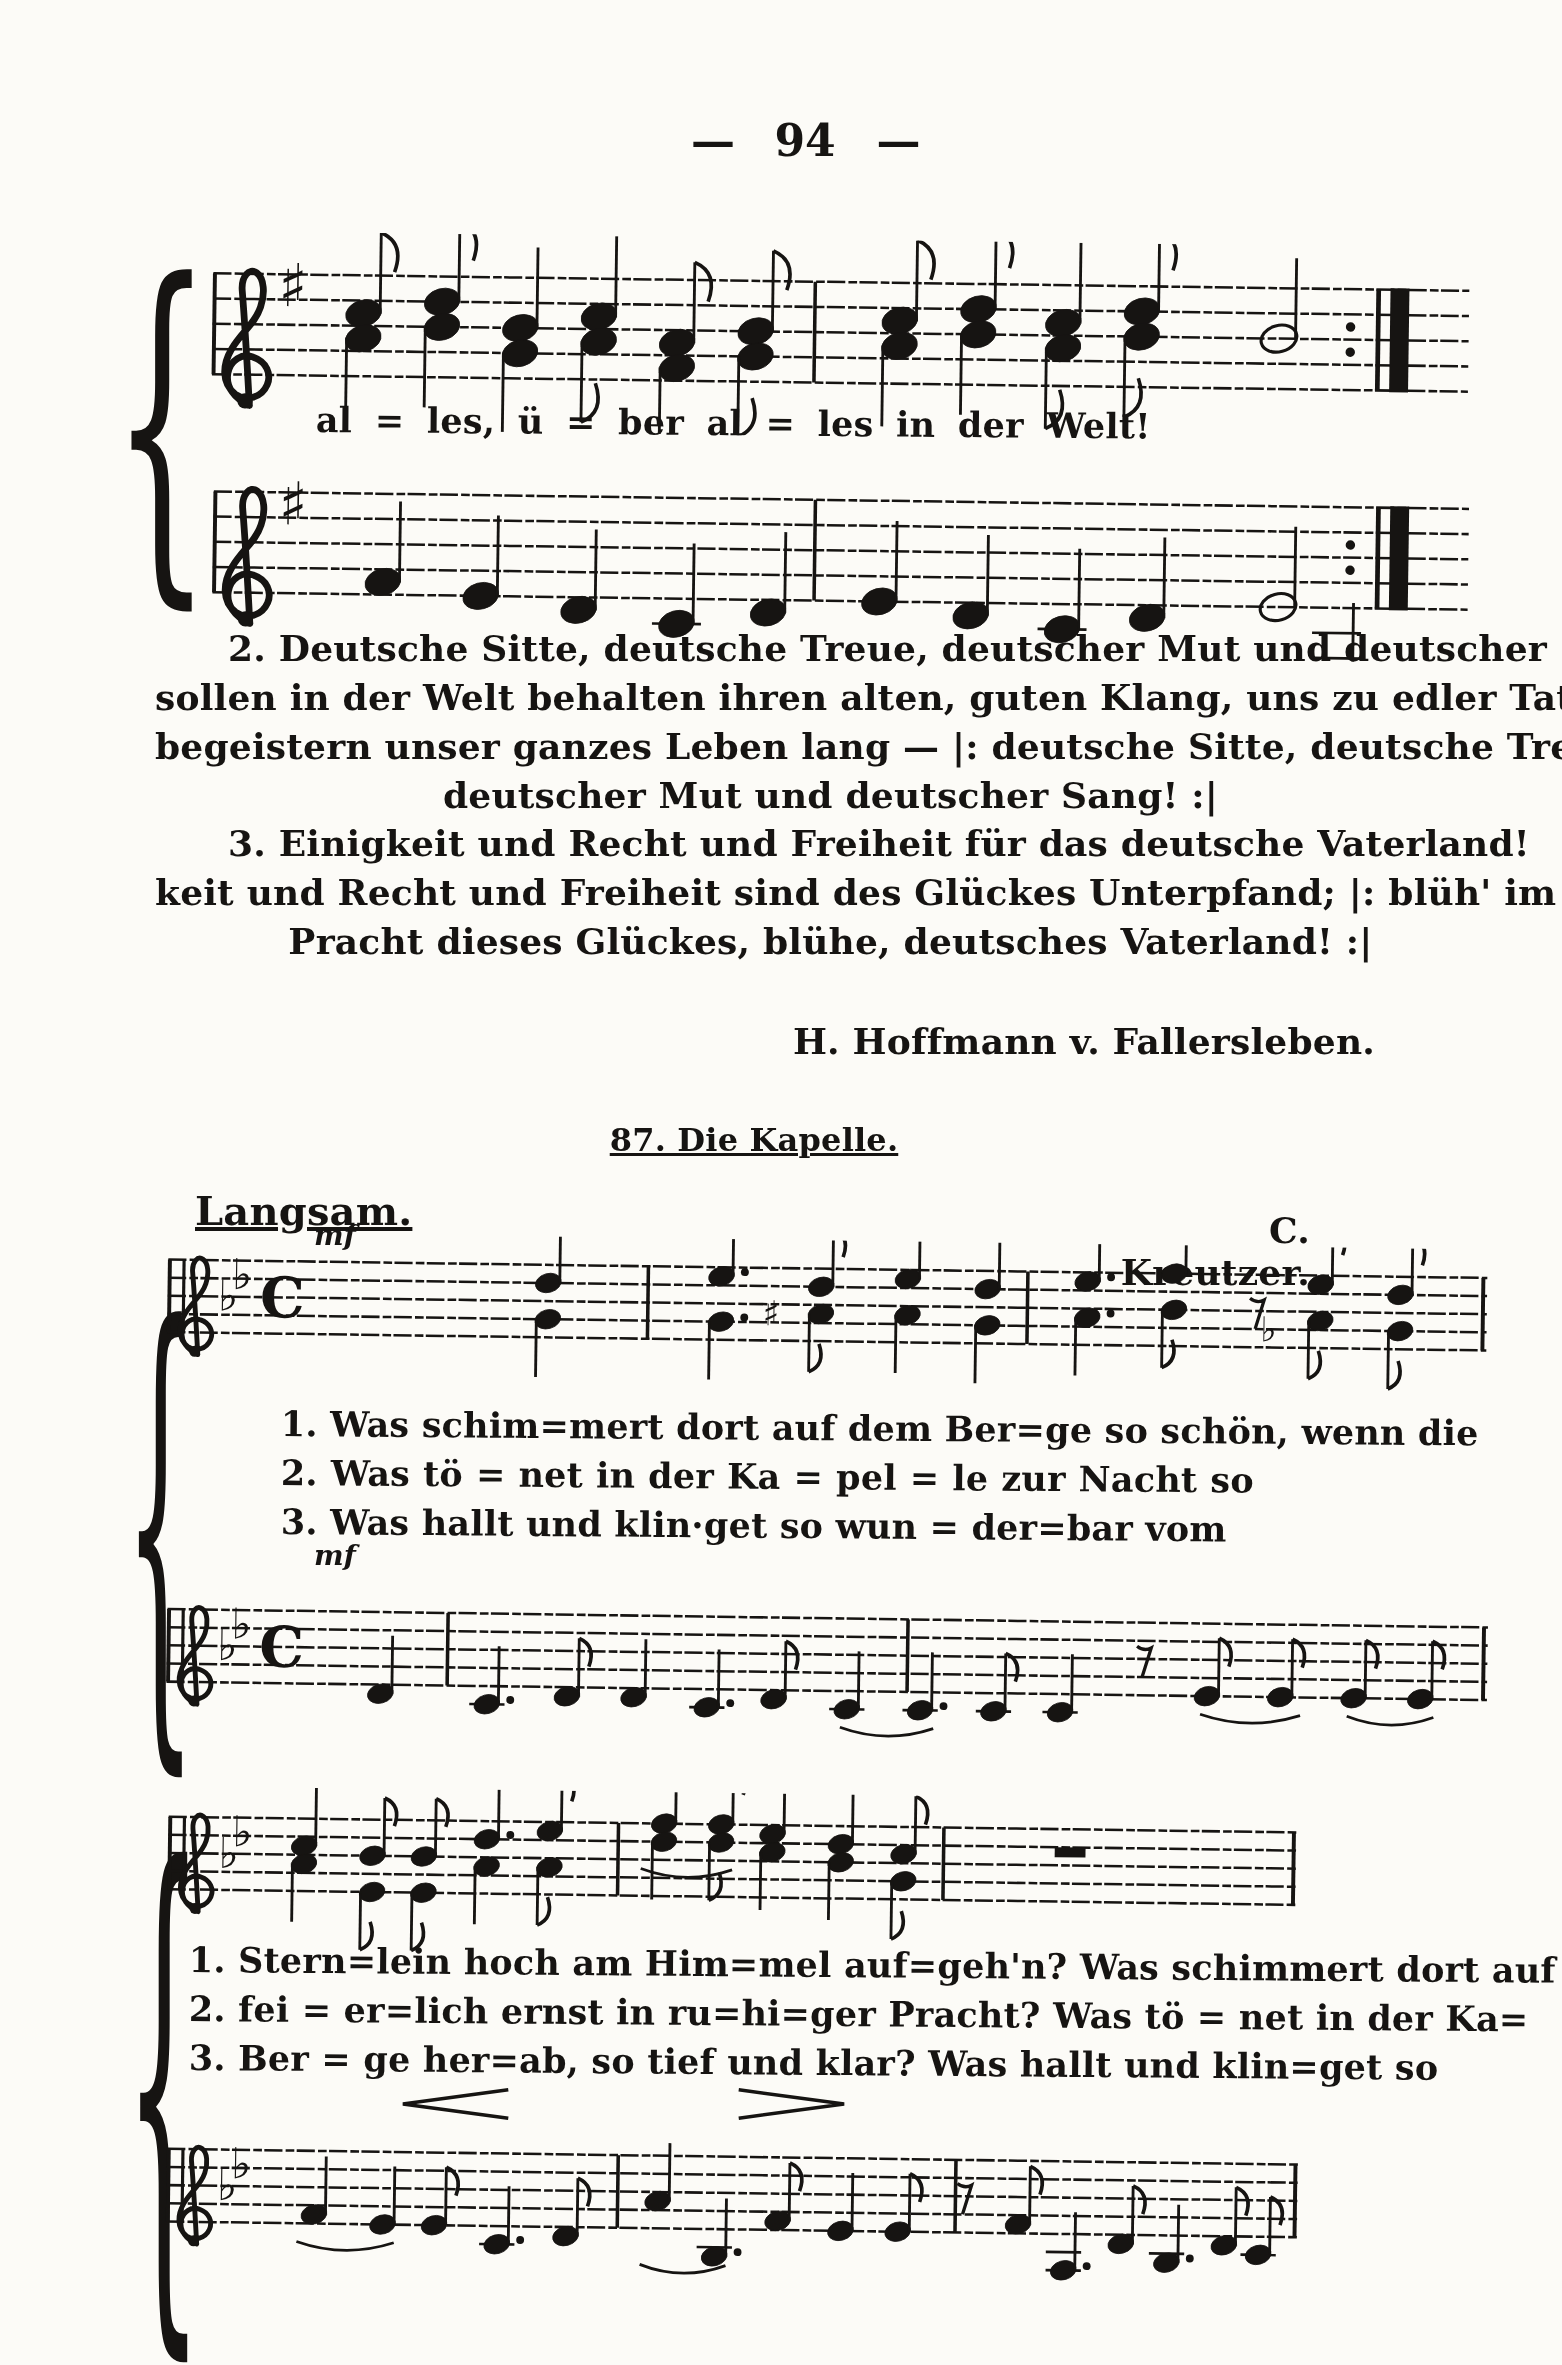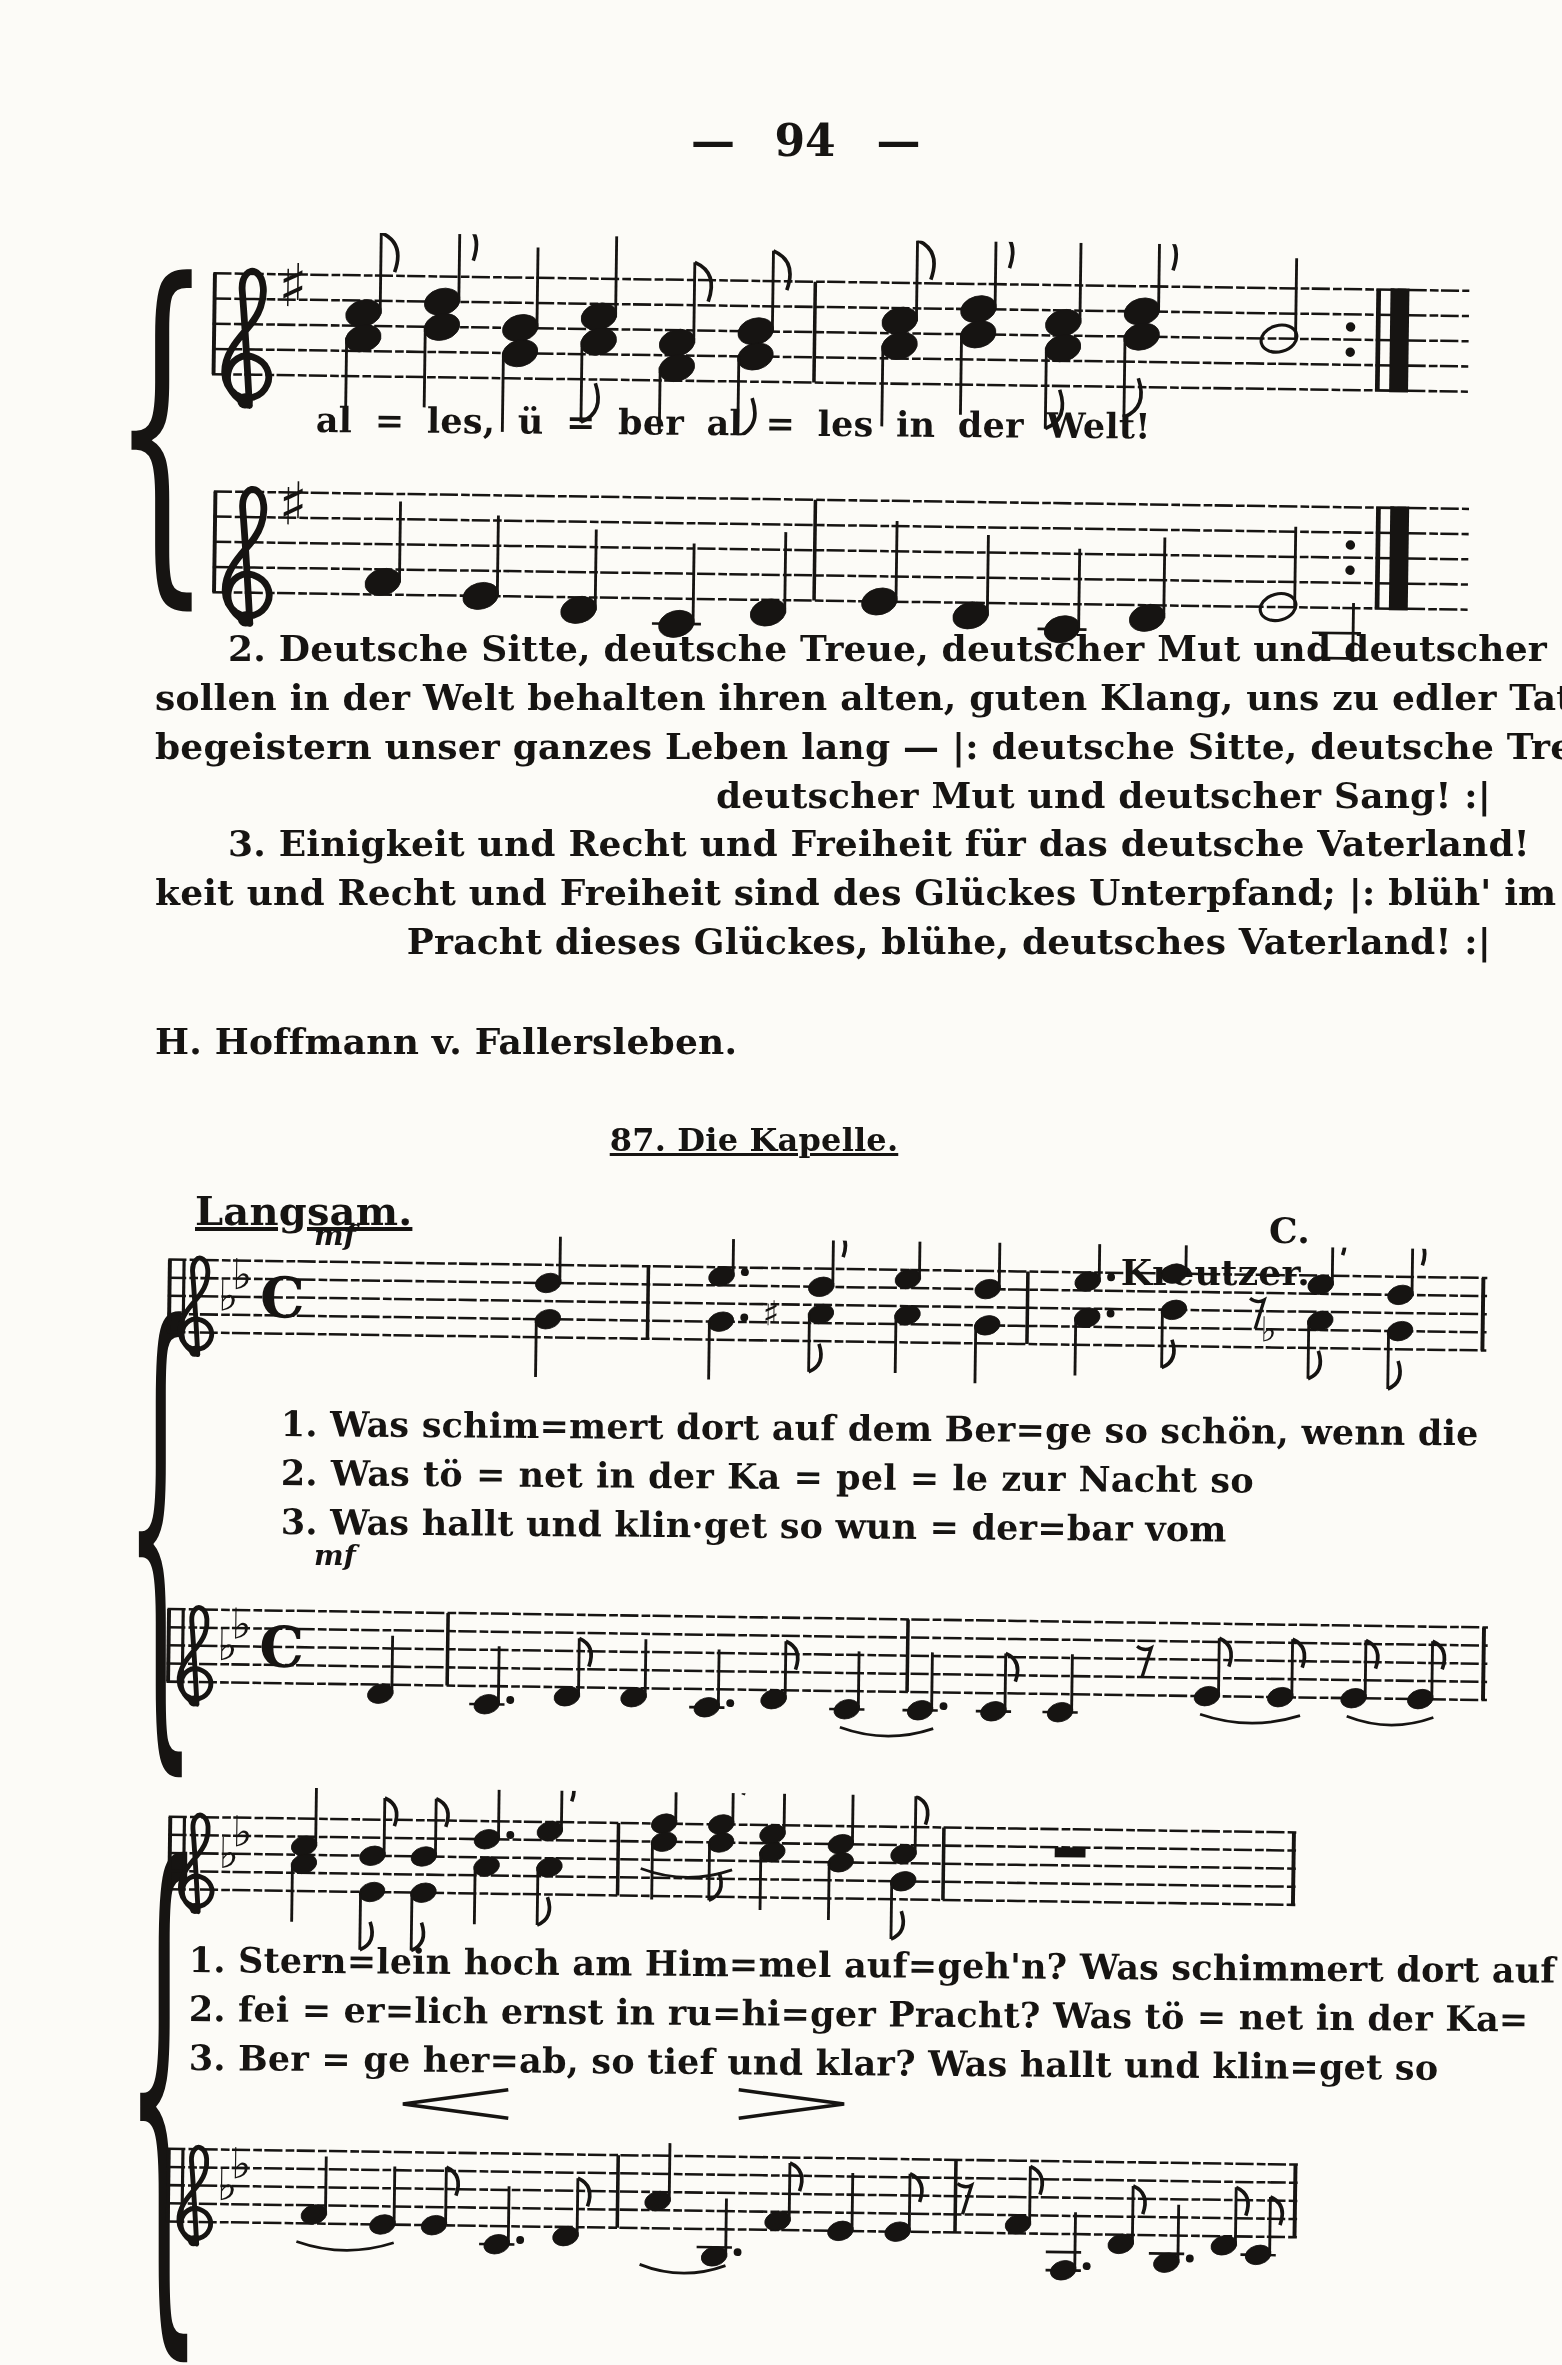--- a/index.html
+++ b/index.html
@@ -8,23 +8,23 @@
         font-family:"DejaVu Serif", serif;}
   .abs{position:absolute;}
   
   .pghead{top:115px;left:0;right:0;display:flex;justify-content:center;align-items:center;gap:41px;
           padding-left:47px;font-size:44px;font-weight:700;}
   .pghead .dash{letter-spacing:-1.6px;font-weight:700;}
   
   .frak{font-weight:700;letter-spacing:0.2px;}
   .verse{left:155px;width:1336px;font-size:36px;line-height:49px;}
   .jline{text-align:justify;text-align-last:justify;white-space:nowrap;}
-  .lline{text-align:right;white-space:nowrap;margin-left:15px;}
+  .lline{text-align:center;white-space:nowrap;margin-left:15px;}
   .ind{display:inline-block;width:73px;}
-  .attrib{left:155px;width:1220px;text-align:left;font-size:36px;font-weight:700;}
+  .attrib{left:155px;width:1220px;text-align:right;font-size:36px;font-weight:700;}
   
   .title{left:8px;right:63px;text-align:center;font-size:32px;font-weight:700;text-decoration:underline;}
   .tempo{left:195px;font-size:40px;font-weight:700;text-decoration:underline;}
   .composer{left:1089px;width:221px;text-align:right;font-size:36px;font-weight:700;}
   .dyn{font-size:28px;font-weight:700;font-style:italic;font-family:"DejaVu Serif",serif;z-index:5;}
   
   .lyr{font-size:35px;font-weight:700;line-height:49px;white-space:nowrap;
        text-align:justify;text-align-last:justify;transform:rotate(.45deg);transform-origin:left top;}
   
   .staffwrap{transform:rotate(.8deg);transform-origin:left top;}

